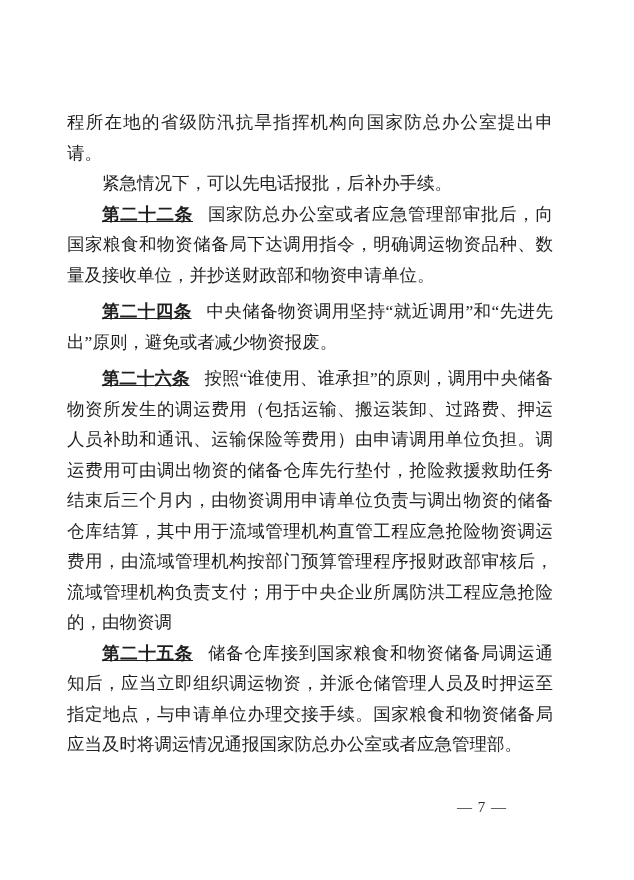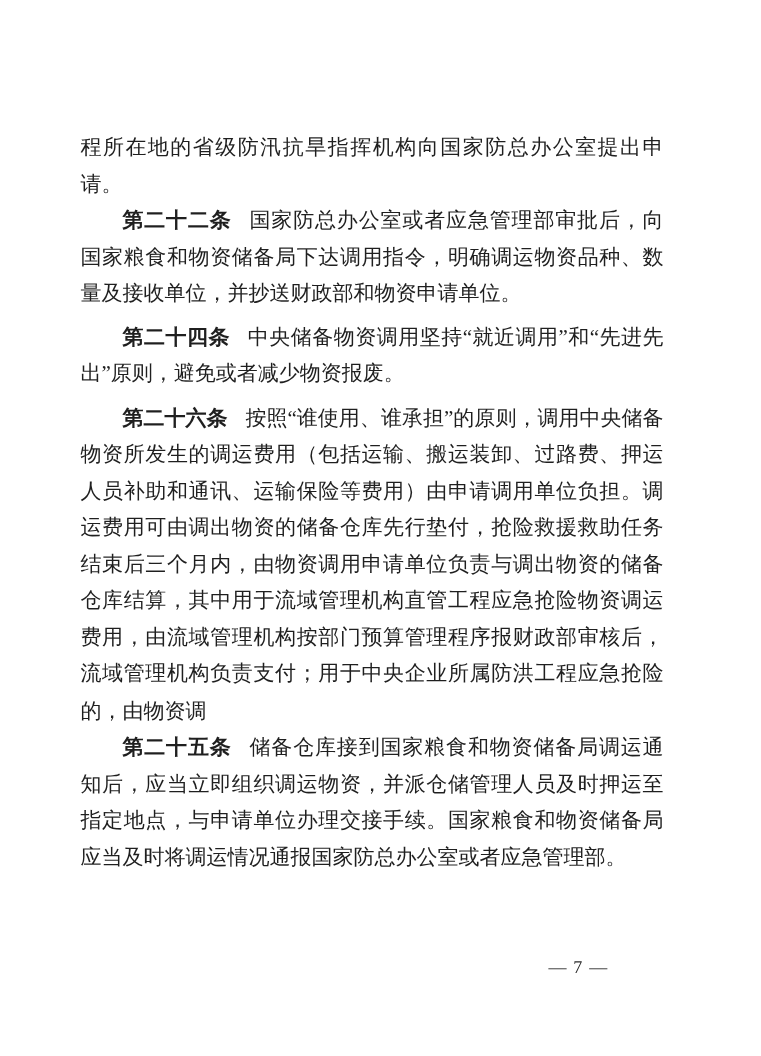--- a/index.html
+++ b/index.html
@@ -38,20 +38,21 @@
   .para.no-indent {
     text-indent: 0;
   }
   .para.gap {
     margin-top: 6px;
   }
   .term {
     font-weight: 700;
     font-family: "Liberation Sans", "DejaVu Sans", sans-serif;
     margin-right: 0.85em;
+    text-decoration: underline;
   }
   .term:empty {
     margin-right: 0;
   }
   .page-number {
     position: absolute;
     top: 799px;
     right: 81px;
     font-size: 15px;
     line-height: 16px;
@@ -61,20 +62,21 @@
   }
 </style>
 </head>
 <body>
 
 <div class="page">
   <div class="content">
 
     <p class="para no-indent"><span class="term"></span><span>程所在地的省级防汛抗旱指挥机构向国家防总办公室提出申请。</span></p>
 
+    <p class="para"><span class="term"></span><span>紧急情况下，可以先电话报批，后补办手续。</span></p>
 
     <p class="para"><span class="term">第二十二条</span><span>国家防总办公室或者应急管理部审批后，向国家粮食和物资储备局下达调用指令，明确调运物资品种、数量及接收单位，并抄送财政部和物资申请单位。</span></p>
 
 
     <p class="para gap"><span class="term">第二十四条</span><span>中央储备物资调用坚持“就近调用”和“先进先出”原则，避免或者减少物资报废。</span></p>
 
     <p class="para gap"><span class="term">第二十六条</span><span>按照“谁使用、谁承担”的原则，调用中央储备物资所发生的调运费用（包括运输、搬运装卸、过路费、押运人员补助和通讯、运输保险等费用）由申请调用单位负担。调运费用可由调出物资的储备仓库先行垫付，抢险救援救助任务结束后三个月内，由物资调用申请单位负责与调出物资的储备仓库结算，其中用于流域管理机构直管工程应急抢险物资调运费用，由流域管理机构按部门预算管理程序报财政部审核后，流域管理机构负责支付；用于中央企业所属防洪工程应急抢险的，由物资调</span></p>
 
     <p class="para"><span class="term">第二十五条</span><span>储备仓库接到国家粮食和物资储备局调运通知后，应当立即组织调运物资，并派仓储管理人员及时押运至指定地点，与申请单位办理交接手续。国家粮食和物资储备局应当及时将调运情况通报国家防总办公室或者应急管理部。</span></p>
 

